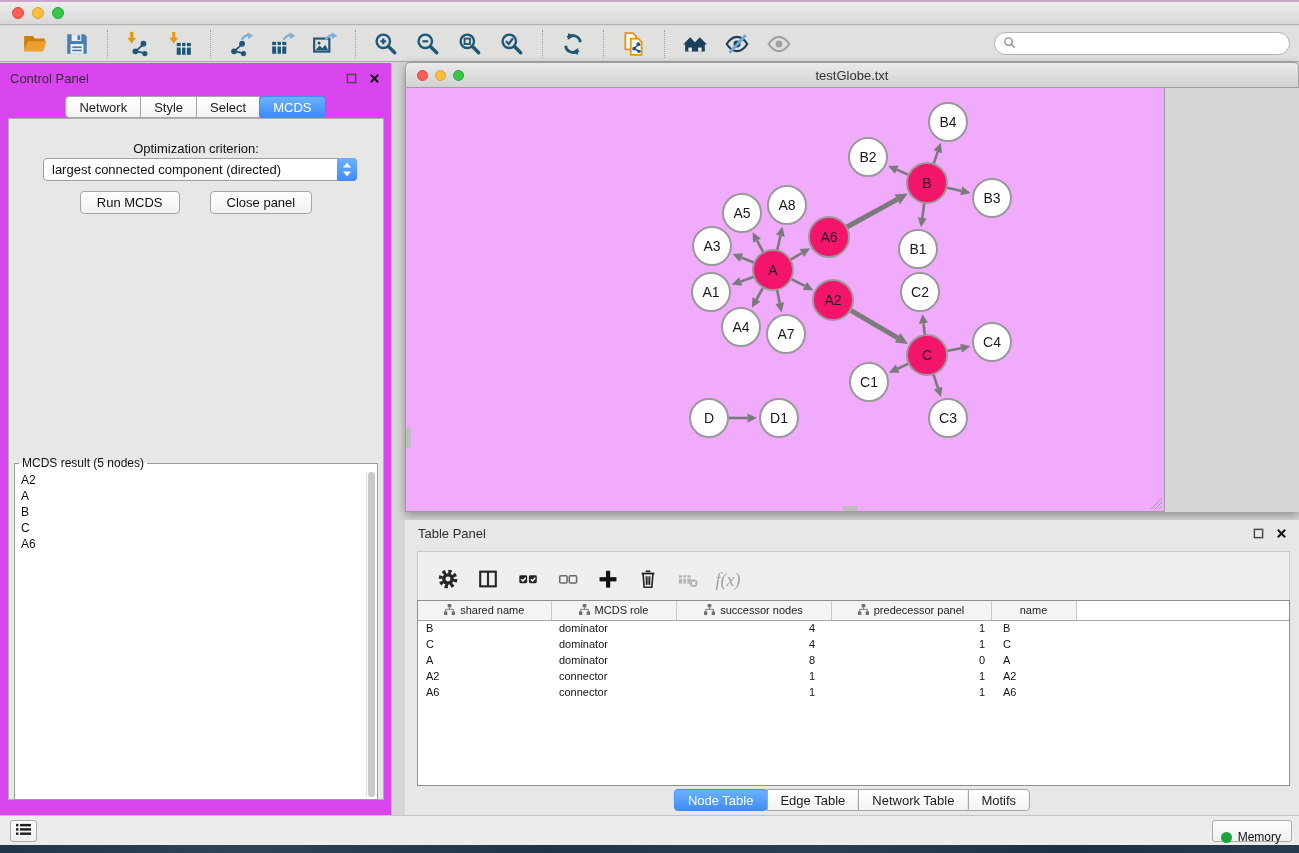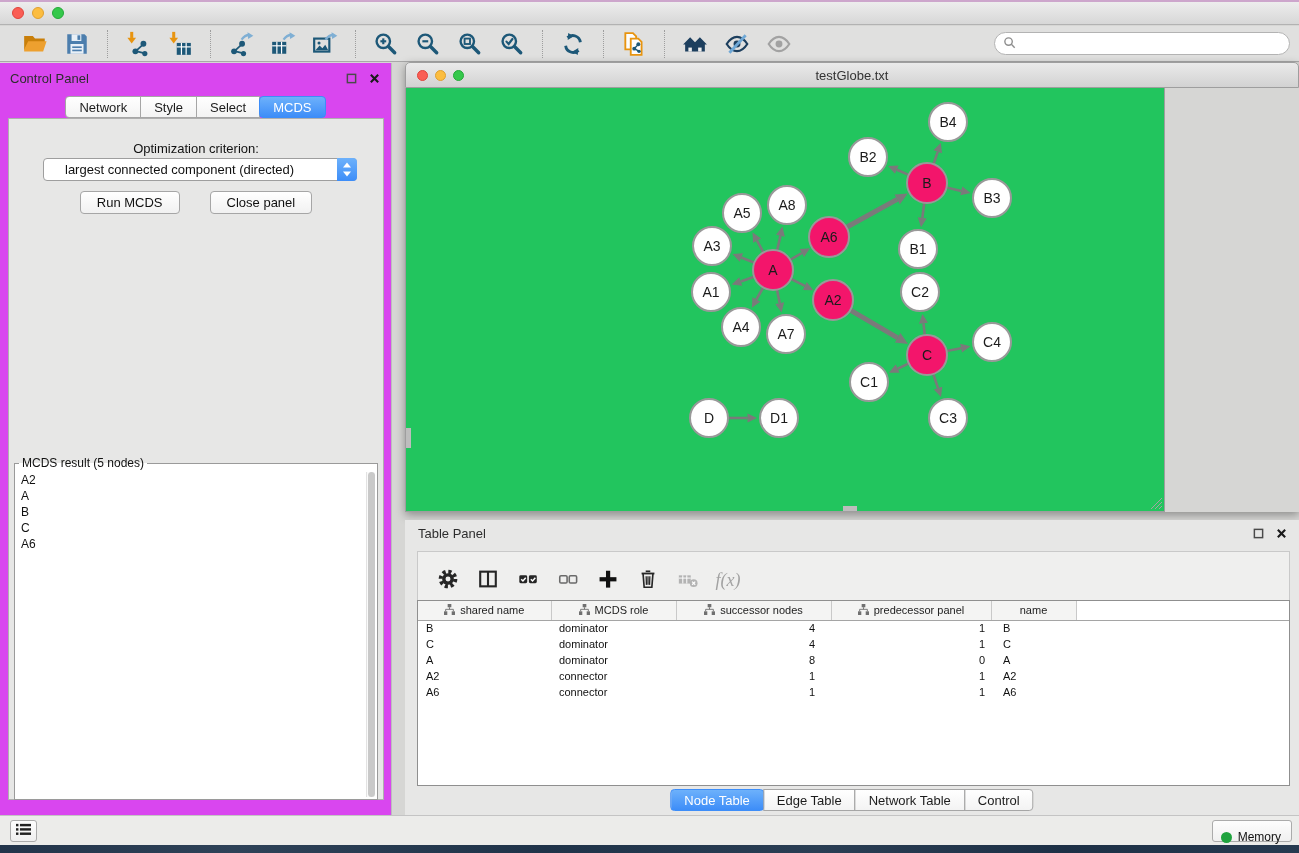--- a/index.html
+++ b/index.html
@@ -39,42 +39,42 @@
   .cp-tabs { position:absolute; top:33px; left:0; right:0; display:flex; justify-content:center; z-index:2; }
   .tab-btn { height:22px; padding:0 13px; font-size:13px; color:#1c1c1c; background:linear-gradient(#FFFFFF,#F3F3F3);
     border:1px solid #A6A6A6; margin-left:-1px; cursor:default; }
   .tab-btn:first-child { border-radius:4px 0 0 4px; margin-left:0; }
   .tab-btn:last-child { border-radius:0 4px 4px 0; }
   .tab-btn.active { background:linear-gradient(#6DB1FB,#3D8DF8); color:#fff; border-color:#3D8DF8; border-radius:4px; }
   .cp-box { position:absolute; left:8px; top:55px; width:376px; height:682px; border:1px solid #AFAFAF; background:#E7E7E6; }
   .opt-label { position:absolute; top:22px; left:0; right:0; text-align:center; font-size:13px; color:#111; }
   .criterion { position:absolute; left:34px; top:39px; width:314px; height:23px; background:#fff;
     border:1px solid #9E9E9E; border-radius:4px; display:flex; align-items:center; cursor:default; }
-  .criterion .val { flex:1; font-size:13px; color:#111; padding-left:21px; white-space:nowrap; overflow:hidden; }
+  .criterion .val { flex:1; font-size:13px; color:#111; padding-left:8px; white-space:nowrap; overflow:hidden; }
   .criterion .stepper { width:20px; height:23px; margin:-1px -1px -1px 0; background:linear-gradient(#6DB1FB,#3D8DF8);
     border-radius:0 4px 4px 0; display:flex; align-items:center; justify-content:center; }
   .cp-buttons { position:absolute; top:72px; left:0; right:0; display:flex; justify-content:center; gap:30px; }
   .push-btn { height:23px; padding:0 16px; font-size:13px; color:#111; background:linear-gradient(#FFFFFF,#F1F1F1);
     border:1px solid #A6A6A6; border-radius:4px; cursor:default; }
   .mcds-fieldset { position:absolute; left:5px; top:337px; width:364px; height:344px; border:1px solid #9A9A9A;
     background:#fff; margin:0; padding:0; }
   .mcds-fieldset legend { font-size:12px; color:#111; margin-left:4px; padding:0 3px; }
   .result-list { position:absolute; left:2px; top:2px; right:12px; bottom:2px; overflow:hidden; }
   .result-item { font-size:12px; line-height:16px; color:#111; padding-left:4px; }
   .result-scrollbar { position:absolute; top:2px; right:2px; bottom:2px; width:9px; background:#FAFAFA; border-left:1px solid #E2E2E2; }
   .result-scrollbar .thumb { position:absolute; top:0; left:1px; width:7px; bottom:0; background:#C9C9C9; border-radius:4px; }
   
   .net-window { position:absolute; left:405px; top:62px; width:894px; height:450px;
     box-shadow:0 3px 10px rgba(0,0,0,0.35); border-radius:5px 5px 0 0; }
   .net-titlebar { position:relative; height:26px; background:linear-gradient(#EAEAEA,#D2D2D2);
     border:1px solid #9E9E9E; border-radius:5px 5px 0 0; }
   .net-traffic { position:absolute; top:7px; left:11px; display:flex; gap:7px; }
   .net-traffic .light { width:11px; height:11px; }
   .net-title { position:absolute; left:0; right:0; top:5px; text-align:center; font-size:13px; color:#333; }
-  .net-canvas { position:relative; width:760px; height:424px; background:#22c55e; border:1px solid #9E9E9E; border-top:none; }
+  .net-canvas { position:relative; width:760px; height:424px; background:#f0abfc; border:1px solid #9E9E9E; border-top:none; }
   .net-canvas svg.graph { position:absolute; left:0; top:0; }
   .scroll-thumb-left { position:absolute; left:0; top:340px; width:5px; height:20px; background:#BDBDBD; }
   .scroll-thumb-bottom { position:absolute; left:437px; bottom:0; width:14px; height:5px; background:#BDBDBD; }
   .resize-grip { position:absolute; right:1px; bottom:1px; width:15px; height:15px; }
   
   .table-panel { position:absolute; left:405px; top:520px; width:894px; height:295px; background:#E7E7E6; }
   .tp-toolbar { position:absolute; left:12px; top:31px; width:873px; height:58px; background:#EFEFEE;
     border:1px solid #C9C9C9; display:flex; align-items:center; padding-left:15px; }
   .tp-btn { background:none; border:none; width:30px; height:30px; margin-right:10px;
     display:flex; align-items:center; justify-content:center; cursor:default; }
@@ -720,21 +720,21 @@
             <td class="namecol">A6</td>
             <td></td>
           </tr>
         </tbody>
     </table>
   </div>
   <div class="tp-tabs">
       <button class="tab-btn active">Node Table</button>
       <button class="tab-btn">Edge Table</button>
       <button class="tab-btn">Network Table</button>
-      <button class="tab-btn">Control</button>
+      <button class="tab-btn">Motifs</button>
     </div>
 </div>
 
 <div class="statusbar">
   <button class="list-btn">
     <span>
       <svg width="17" height="15" viewBox="0 0 18 16">
           <g fill="#222">
             <rect x="1" y="2" width="2.6" height="2.6"></rect>
             <rect x="5.2" y="2" width="11.8" height="2.6"></rect>

